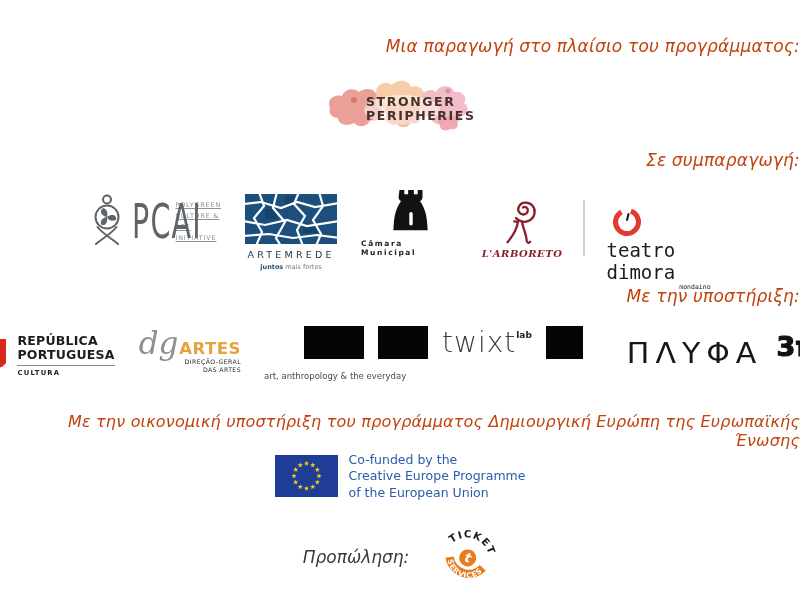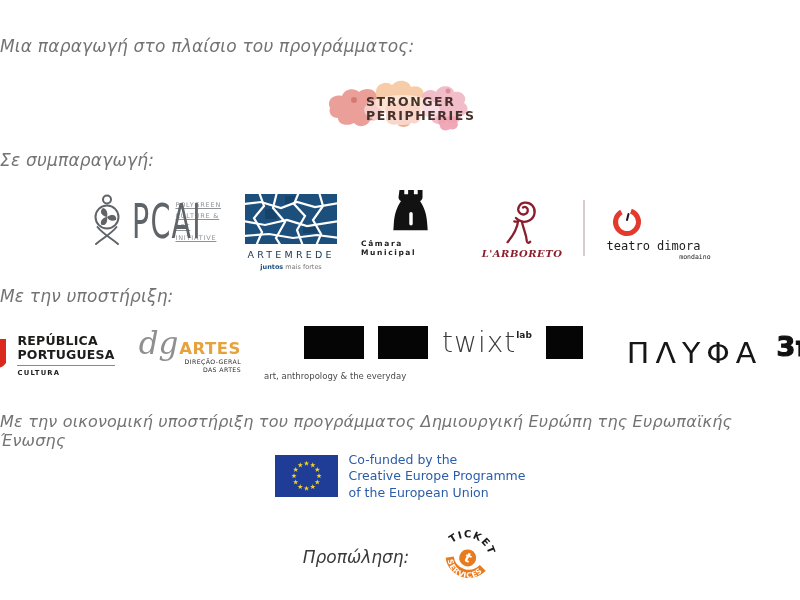--- a/index.html
+++ b/index.html
@@ -1,22 +1,22 @@
 <!DOCTYPE html>
 <html><head>
 <meta charset="utf-8">
 <style>
   html,body{margin:0;padding:0;background:#888;}
   .page{
     position:relative;width:800px;height:600px;background:#ffffff;
     font-family:"DejaVu Sans",sans-serif;color:#3a3a3a;overflow:hidden;margin:0 auto;
   }
   .sec-label{
-    position:absolute;left:0;right:0;text-align:left;
-    font-style:italic;font-size:17px;color:#737373;letter-spacing:0.2px;
+    position:absolute;left:0;right:0;text-align:right;
+    font-style:italic;font-size:17px;color:#c2410c;letter-spacing:0.2px;
   }
   .center-wrap{position:absolute;left:0;right:0;display:flex;justify-content:center;}
   .row{position:absolute;left:0;right:0;display:flex;justify-content:center;align-items:flex-start;}
 
   
   .pcai{display:flex;align-items:center;gap:7px;margin-top:8px;}
   .pcai-name{font-size:46px;font-weight:400;color:#5f6468;letter-spacing:2px;
     transform:scale(0.62,1.04);transform-origin:left center;width:70px;}
   .pcai-tag{display:flex;flex-direction:column;gap:3px;margin-left:-34px;}
   .pcai-tag span{font-size:6.5px;letter-spacing:0.8px;color:#8e9398;text-decoration:underline;}
@@ -29,21 +29,21 @@
   .torres{display:flex;flex-direction:column;align-items:center;margin-top:3px;width:100px;}
   .torres-name{font-size:13.5px;font-weight:bold;color:#111;margin-top:2px;}
   .torres-sub{font-size:7.5px;letter-spacing:1.6px;color:#222;margin-top:2px;font-weight:bold;}
 
   .arboreto{display:flex;flex-direction:column;align-items:center;margin-top:8px;width:78px;font-style:italic;}
   .arboreto-name{font-family:"DejaVu Serif",serif;font-size:10px;font-weight:bold;color:#8a1e2d;letter-spacing:0.5px;margin-top:2px;}
 
   .vdivider{width:1.5px;height:56px;background:#d8cccc;margin-top:14px;}
 
   .teatro{display:flex;flex-direction:column;align-items:flex-start;margin-top:20px;width:104px;}
-  .teatro-name{font-family:"DejaVu Sans Mono",monospace;font-size:12px;color:#1c1c1c;margin-top:1px;}
+  .teatro-name{font-family:"DejaVu Sans Mono",monospace;font-size:19px;color:#1c1c1c;margin-top:1px;}
   .teatro-sub{font-size:6.5px;color:#1c1c1c;width:100%;text-align:right;margin-top:0px;font-family:"DejaVu Sans Mono",monospace;}
 
   
   .rp{display:flex;align-items:center;gap:8px;margin-top:18px;}
   .rp-col{display:flex;flex-direction:column;}
   .rp-line{font-size:12.5px;font-weight:bold;color:#1d1d1b;line-height:1.1;letter-spacing:0.2px;}
   .rp-rule{height:1px;background:#8a8a8a;margin:3px 0 3px 0;}
   .rp-sub{font-size:6.8px;font-weight:bold;letter-spacing:1.2px;color:#1d1d1b;}
 
   .dgartes{display:flex;flex-direction:column;margin-top:14px;margin-left:6px;text-align:right;}

